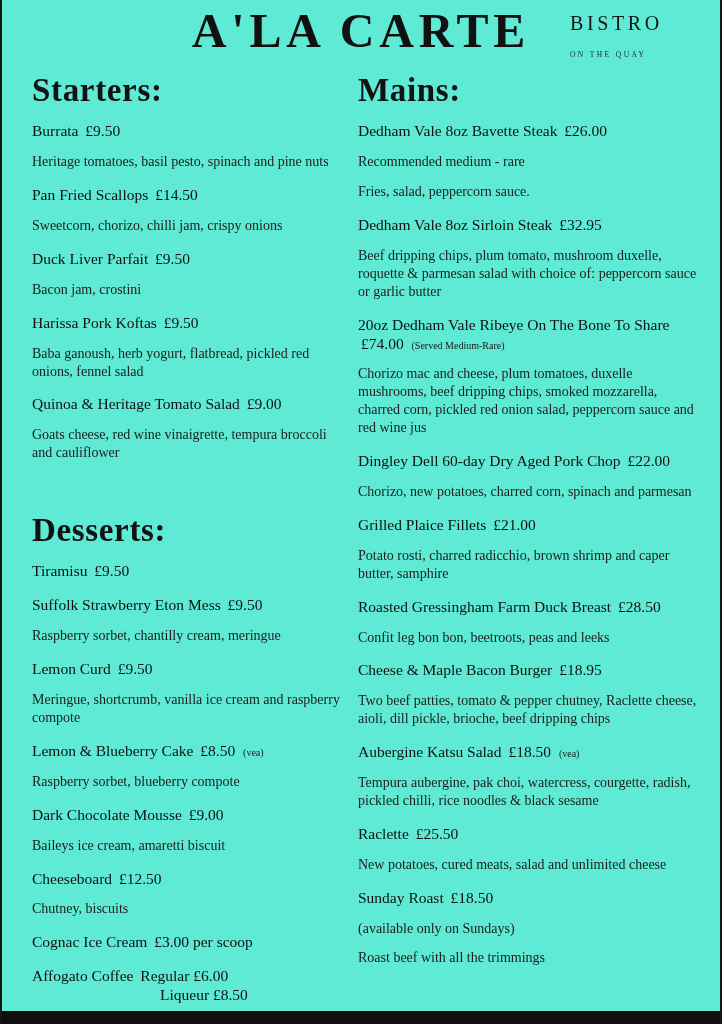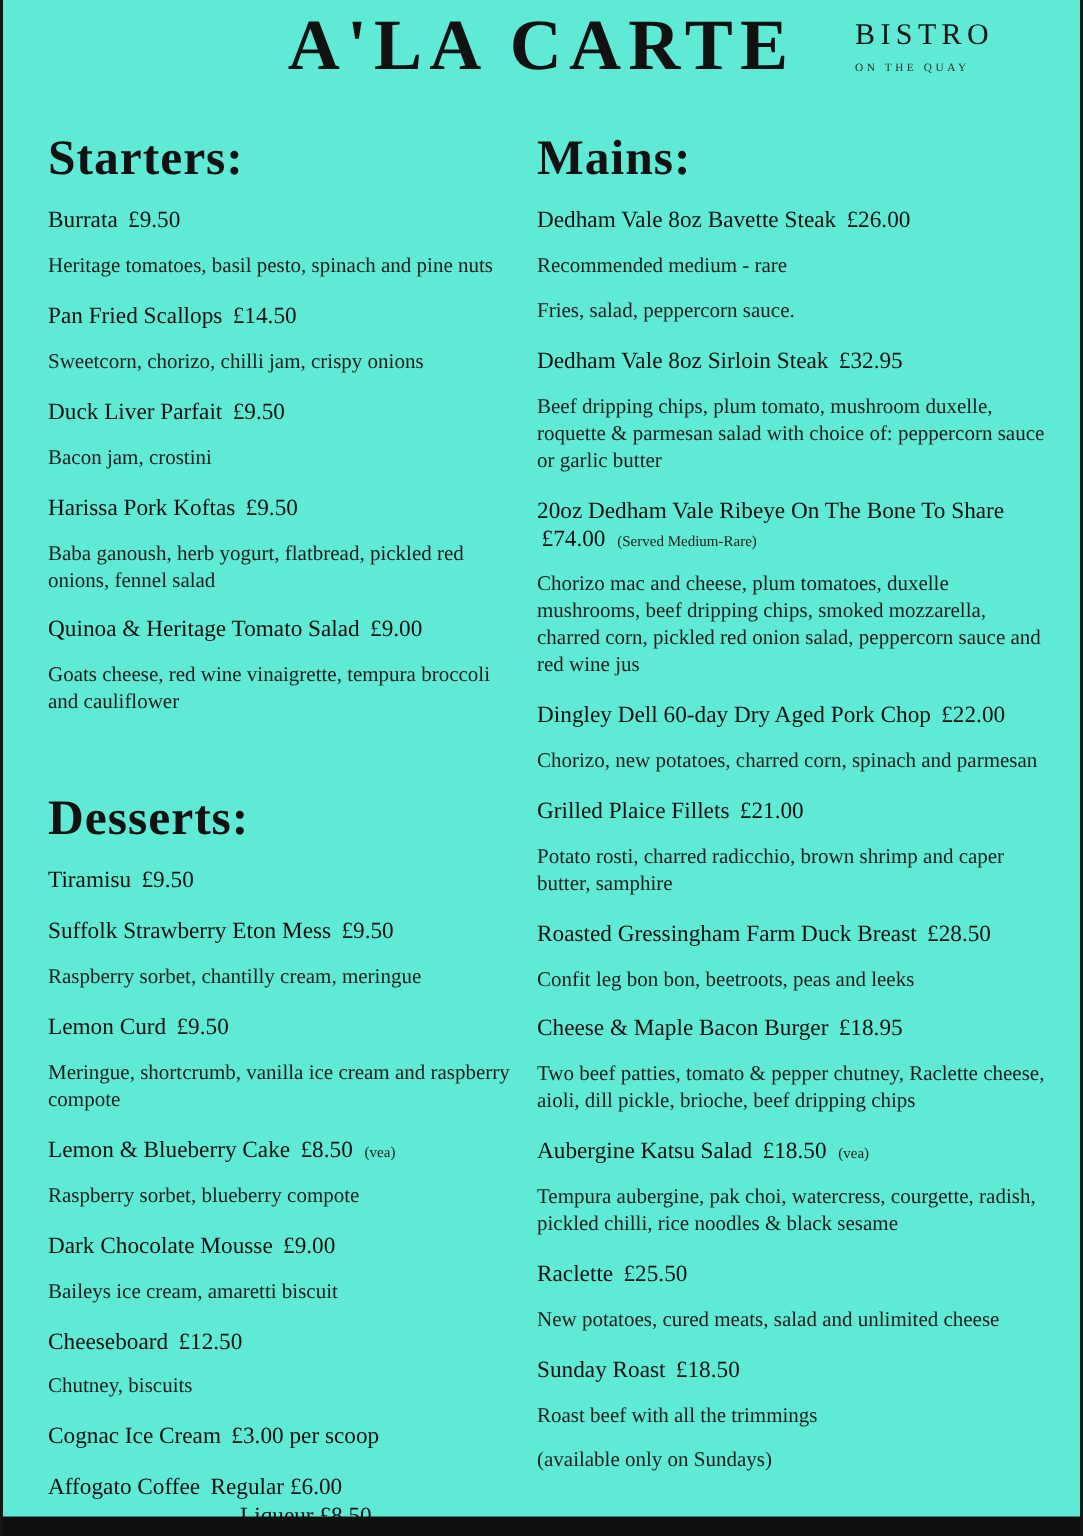--- a/index.html
+++ b/index.html
@@ -46,40 +46,40 @@
     right: 40px;
     text-align: left;
     width: 110px;
   }
   .brand-name {
     font-size: 20px;
     letter-spacing: 0.18em;
     color: #161616;
   }
   .brand-sub {
-    margin-top: 5px;
+    margin-top: 15px;
     font-size: 7.5px;
     letter-spacing: 0.32em;
     color: #2a2a2a;
   }
   .columns {
     display: flex;
     padding: 6px 22px 0 30px;
     box-sizing: border-box;
   }
   .col-left {
     width: 312px;
     flex: none;
   }
   .col-right {
     flex: 1;
     padding-left: 14px;
   }
   .section-heading {
-    margin: 16px 0 14px 0;
+    margin: 0 0 14px 0;
     font-size: 33px;
     font-weight: bold;
     letter-spacing: 0.02em;
     color: #121212;
     line-height: 1.1;
   }
   .section-desserts {
     margin-top: 50px;
   }
   .item {
@@ -382,22 +382,22 @@
     <div class="item-desc"></div>
   </div>
 
   <div class="item">
     <div class="item-line">
       <span class="item-name">Sunday Roast</span>
       <span class="item-price">£18.50</span>
       <span class="item-note"></span>
     </div>
     <div class="item-price2"></div>
+    <div class="item-desc">(available only on Sundays)</div>
     <div class="item-desc">Roast beef with all the trimmings</div>
-    <div class="item-desc">(available only on Sundays)</div>
   </div>
 </div>
       </section>
     </div>
 
   </div>
 
   <div class="bottom-edge"></div>
 </div>
 

